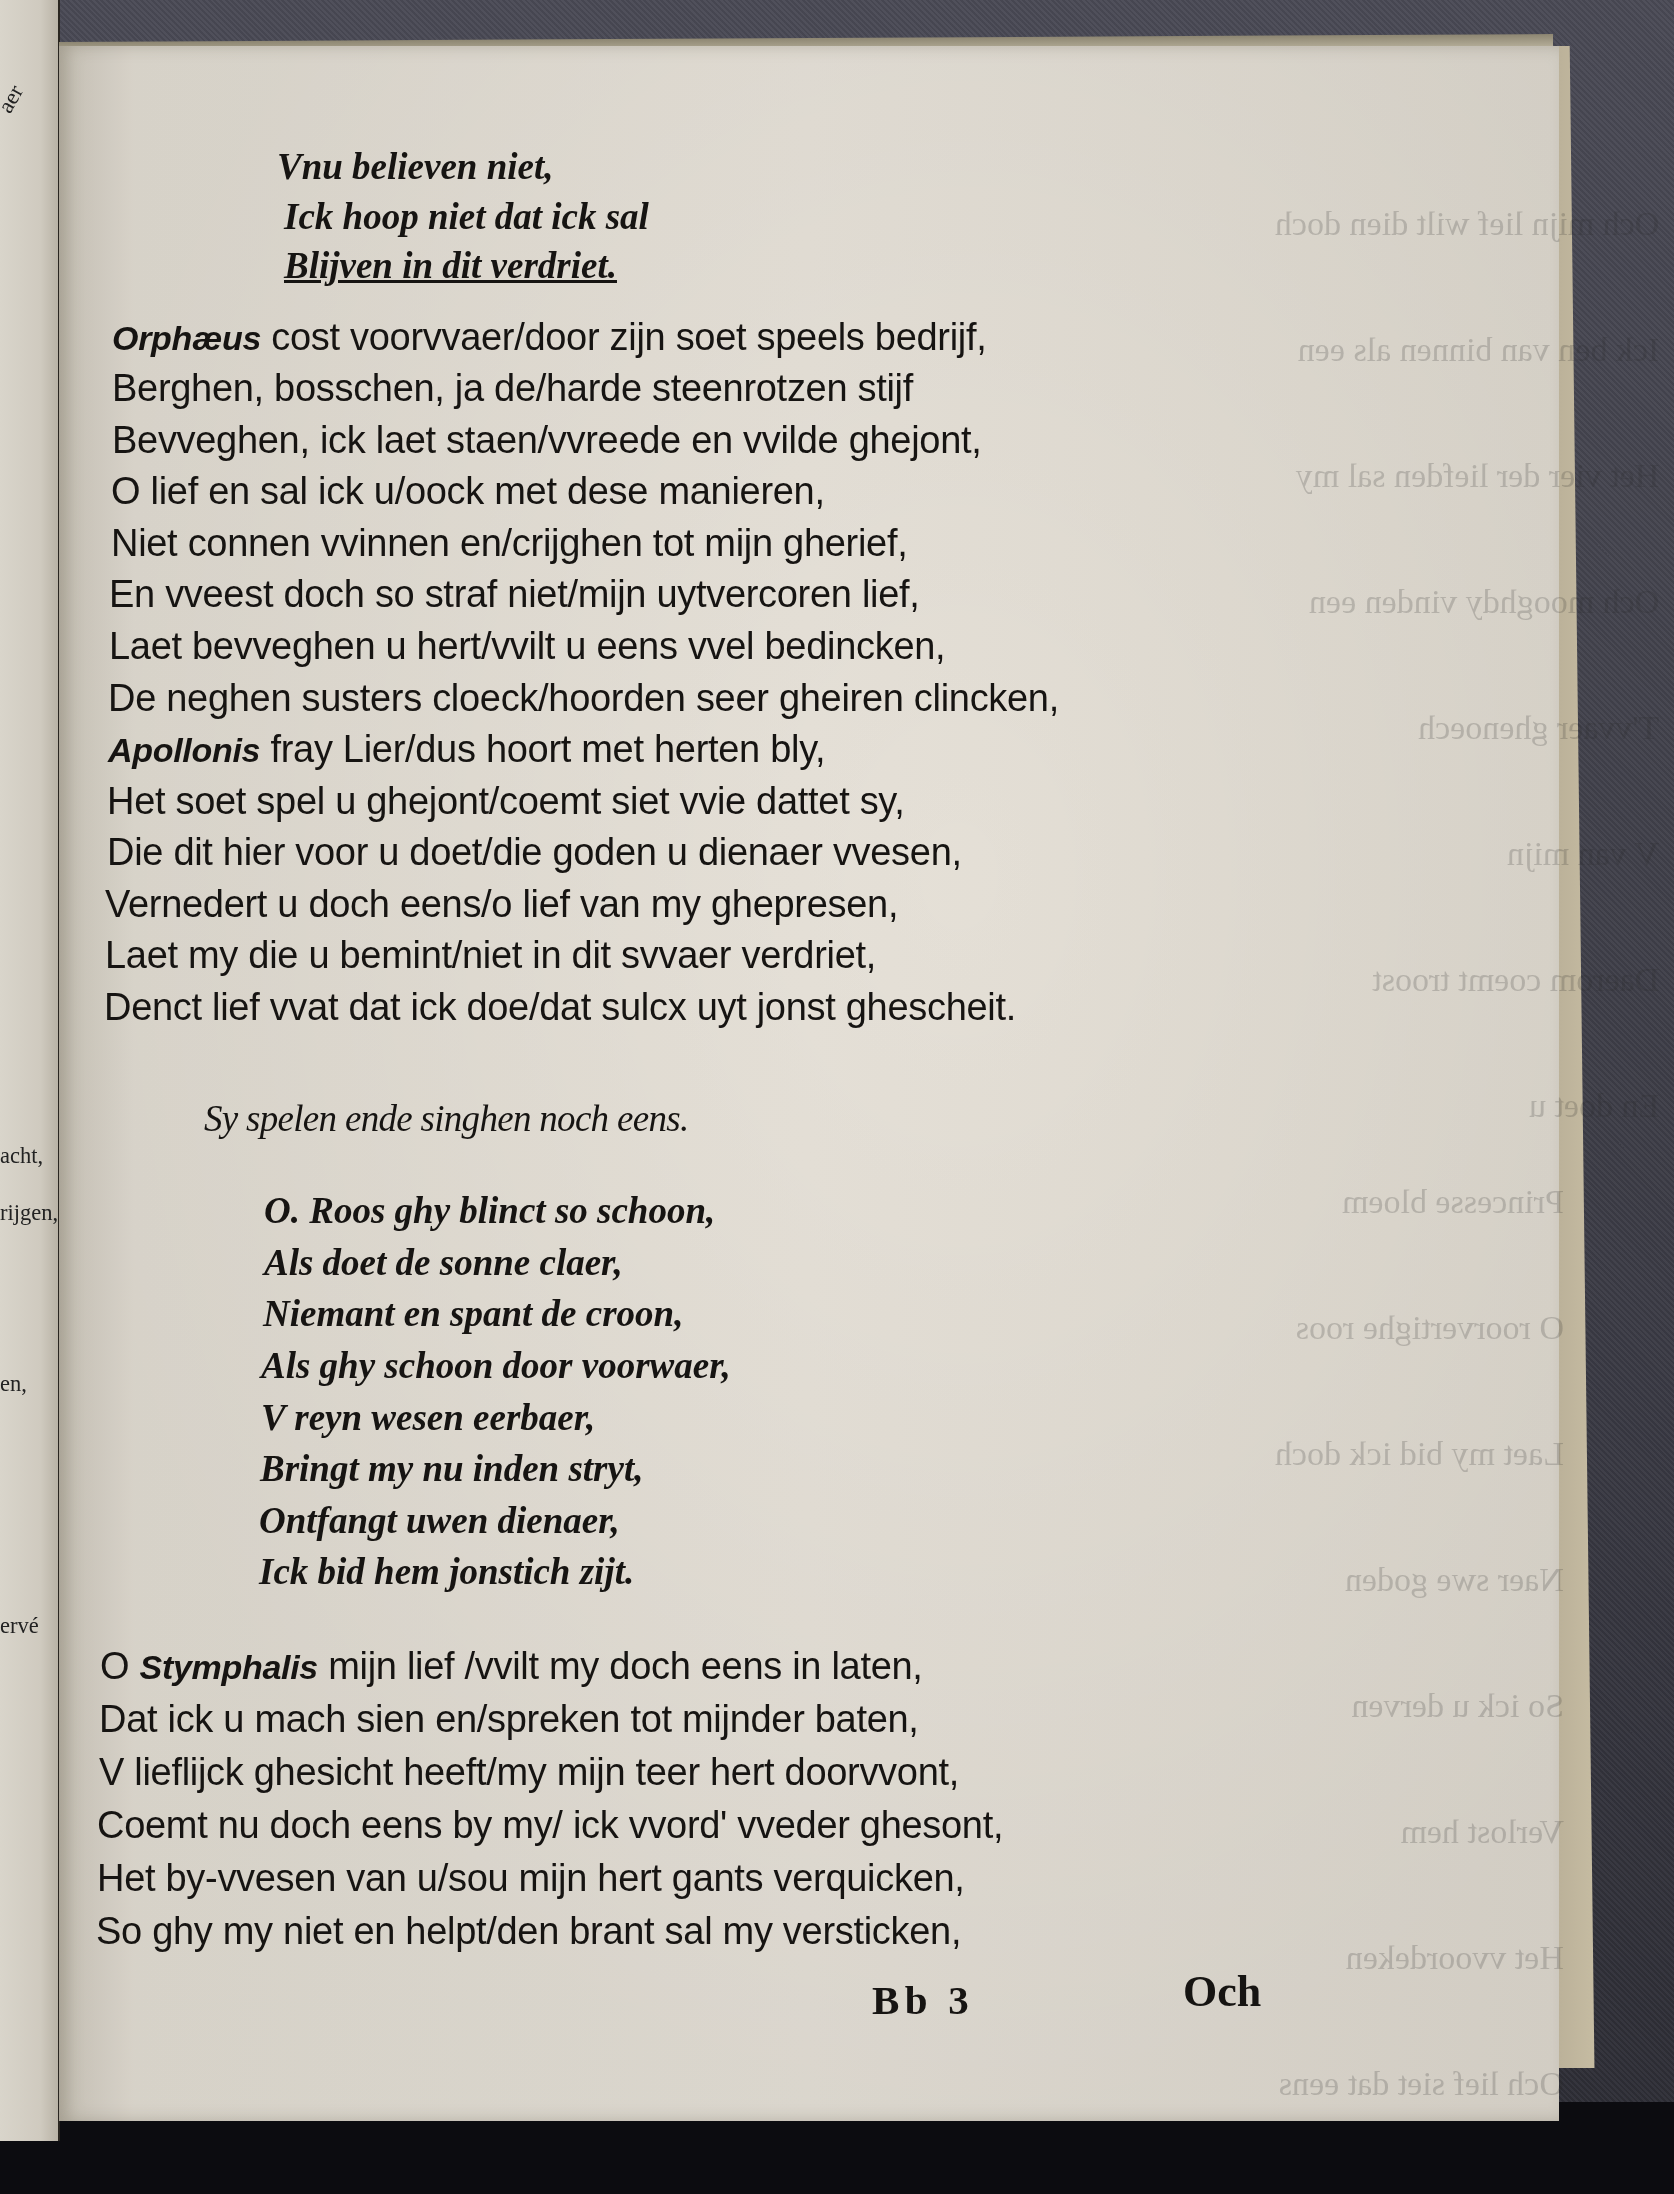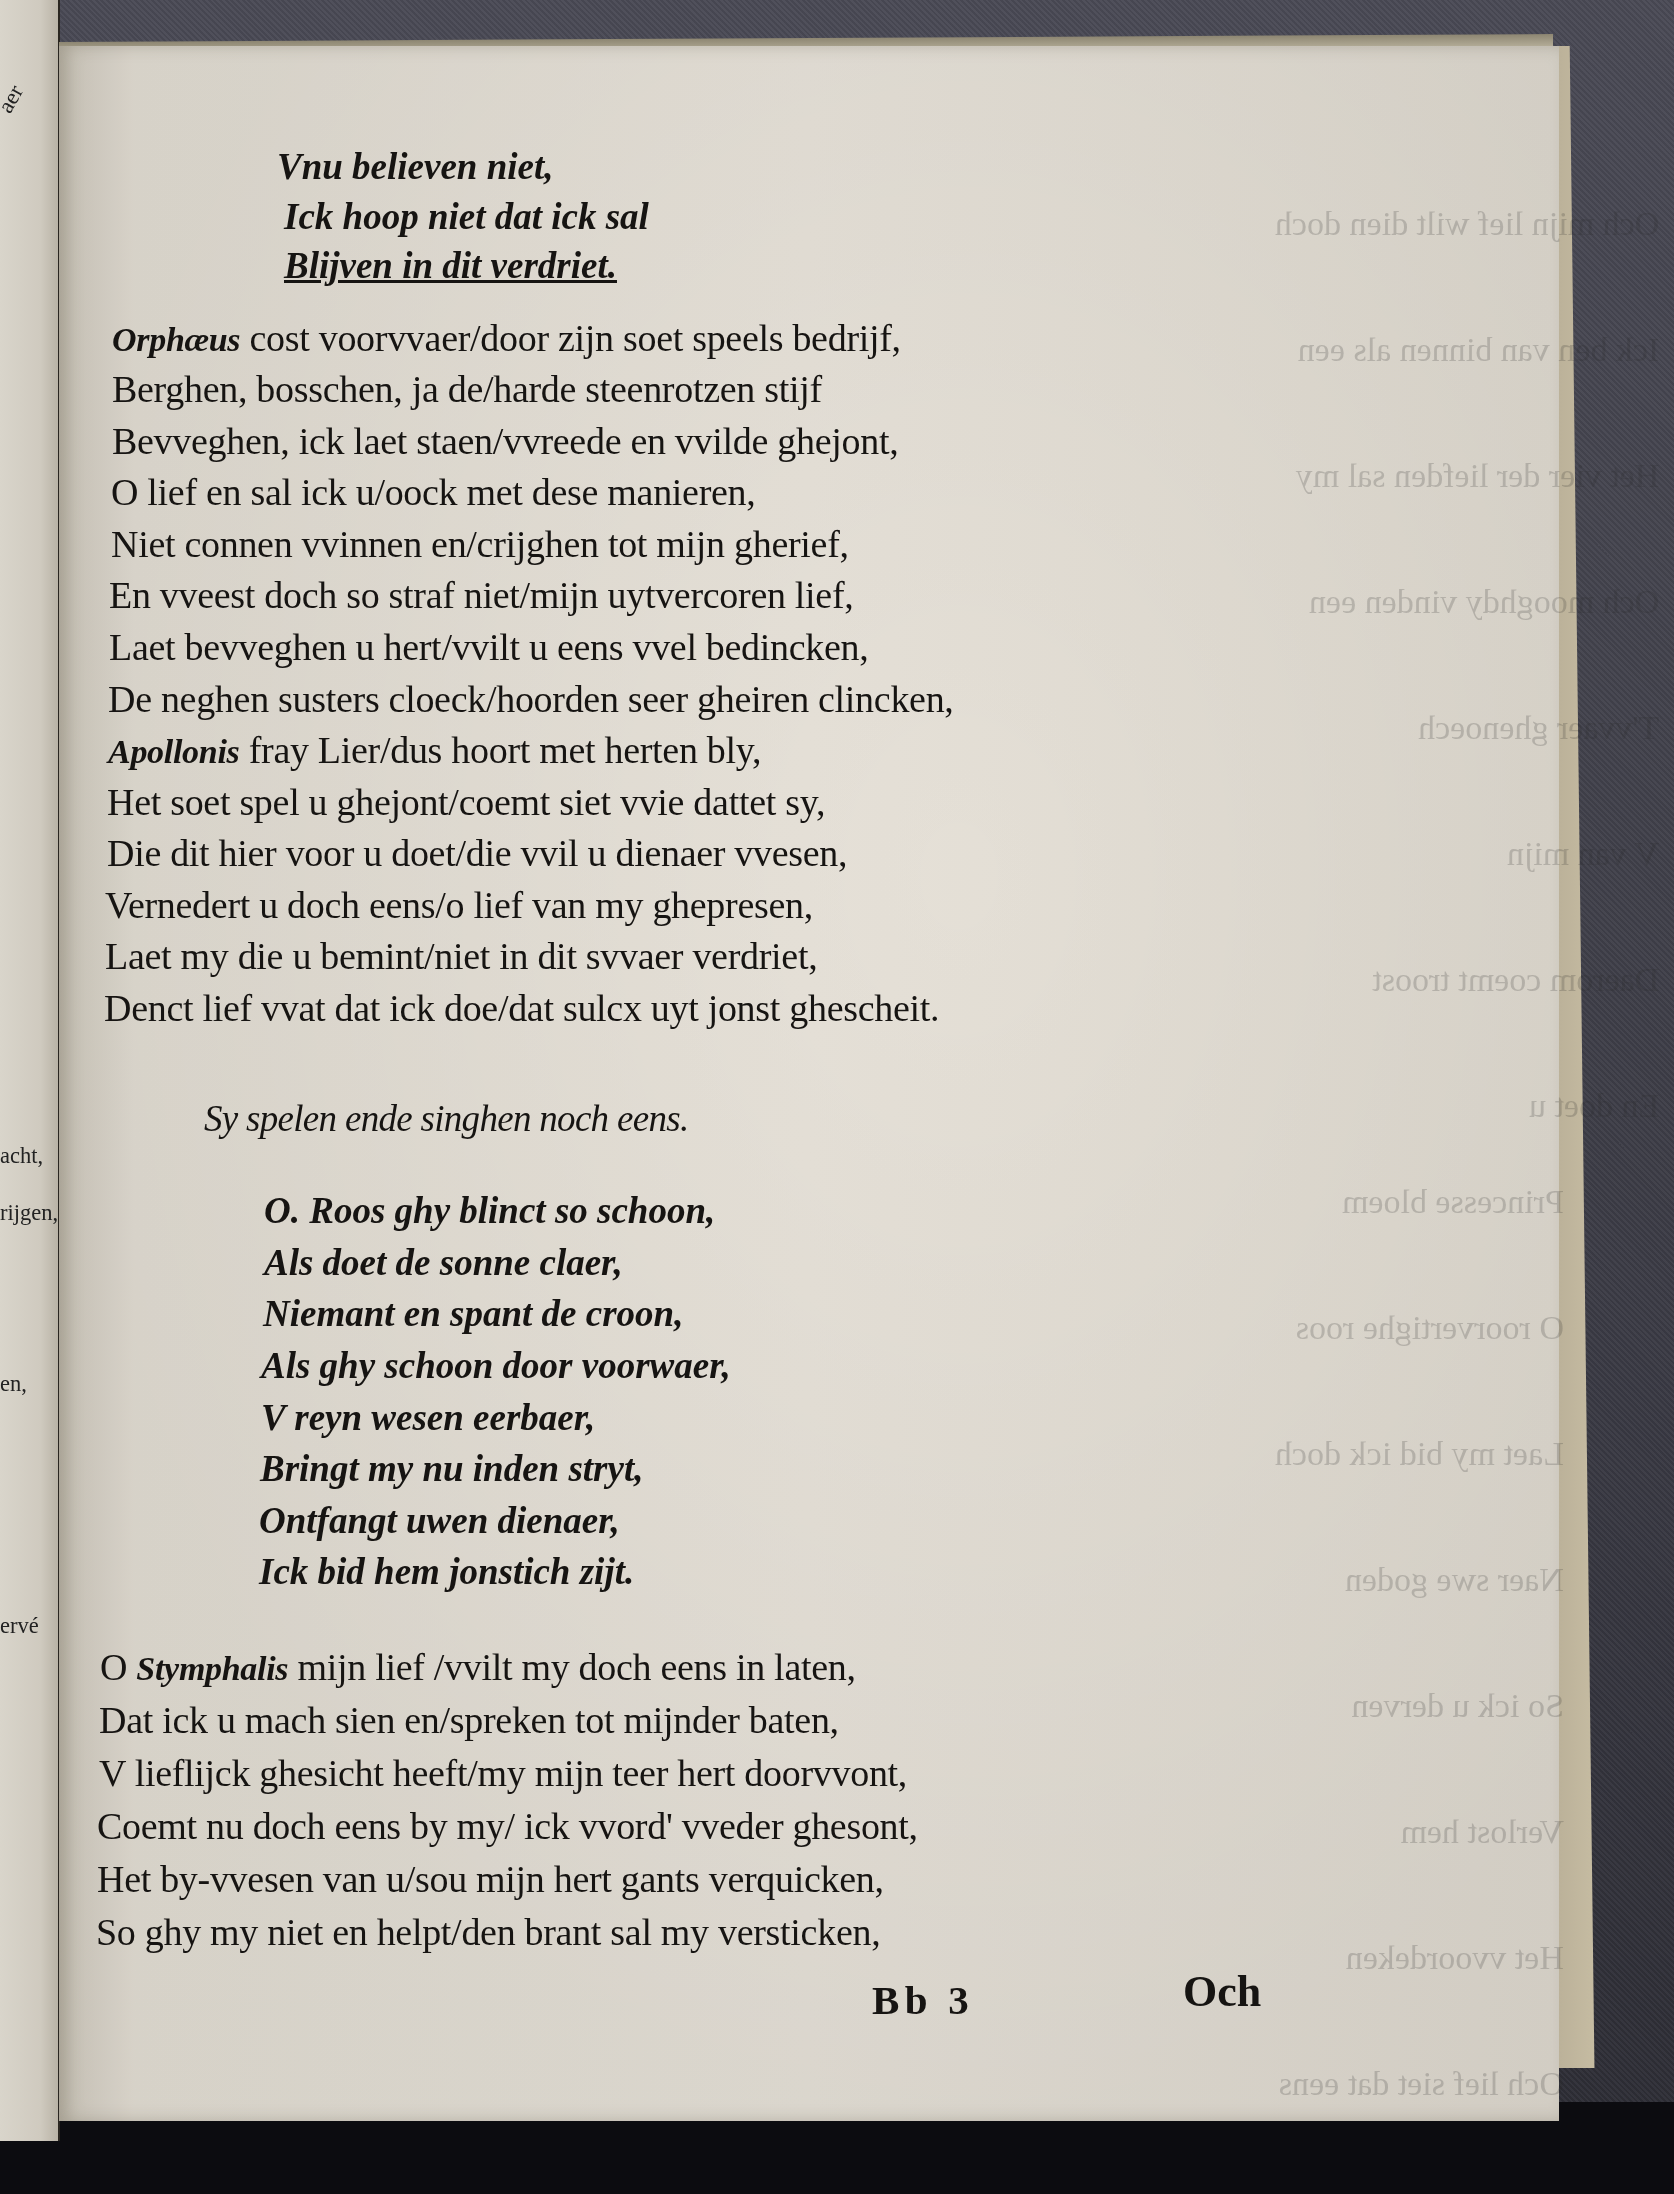--- a/index.html
+++ b/index.html
@@ -48,21 +48,21 @@
   .ghost {
     position: absolute; left: 1216px; top: 73px;
     color: rgba(40,40,40,0.20); font-size: 34px; line-height: 42px;
     transform: scaleX(-1); white-space: pre; pointer-events: none;
   }
   .ghost.lower { top: 1051px; }
   .ghost .gl { display: block; }
   .line {
     position: absolute; white-space: nowrap; color: #161412;
   }
-  .roman { font-family: Liberation Serif, serif; font-size: 38px; letter-spacing: -0.3px; }
+  .roman { font-family: Liberation Sans, sans-serif; font-size: 38px; letter-spacing: -0.3px; }
   .italic { font-family: "Liberation Serif", serif; font-style: italic; font-weight: bold; font-size: 37px; }
   .heading { font-family: "Liberation Serif", serif; font-style: italic; font-size: 37px; letter-spacing: -0.7px; }
   .em { font-style: italic; font-weight: bold; font-size: 34px; }
   .footer-sig { position: absolute; font-family: "Liberation Serif", serif; font-weight: bold; font-size: 41px; color: #161412; letter-spacing: 5.3px; }
   .footer-catch { position: absolute; font-family: "Liberation Serif", serif; font-weight: bold; font-size: 44px; color: #161412; }
 </style>
 </head>
 <body>
 
 <div class="cloth"></div>
@@ -115,21 +115,21 @@
   <div class="line roman" style="left:53px;top:270px;"><span class="em">Orphæus</span><span> cost voorvvaer/door zijn soet speels bedrijf,</span></div>
   <div class="line roman" style="left:53px;top:321px;">Berghen, bosschen, ja de/harde steenrotzen stijf</div>
   <div class="line roman" style="left:53px;top:373px;">Bevveghen, ick laet staen/vvreede en vvilde ghejont,</div>
   <div class="line roman" style="left:52px;top:424px;">O lief en sal ick u/oock met dese manieren,</div>
   <div class="line roman" style="left:52px;top:476px;">Niet connen vvinnen en/crijghen tot mijn gherief,</div>
   <div class="line roman" style="left:50px;top:527px;">En vveest doch so straf niet/mijn uytvercoren lief,</div>
   <div class="line roman" style="left:50px;top:579px;">Laet bevveghen u hert/vvilt u eens vvel bedincken,</div>
   <div class="line roman" style="left:49px;top:631px;">De neghen susters cloeck/hoorden seer gheiren clincken,</div>
   <div class="line roman" style="left:49px;top:682px;"><span class="em">Apollonis</span><span> fray Lier/dus hoort met herten bly,</span></div>
   <div class="line roman" style="left:48px;top:734px;">Het soet spel u ghejont/coemt siet vvie dattet sy,</div>
-  <div class="line roman" style="left:48px;top:785px;">Die dit hier voor u doet/die vvil u dienaer vvesen,</div>
+  <div class="line roman" style="left:48px;top:785px;">Die dit hier voor u doet/die goden u dienaer vvesen,</div>
   <div class="line roman" style="left:46px;top:837px;">Vernedert u doch eens/o lief van my ghepresen,</div>
   <div class="line roman" style="left:46px;top:888px;">Laet my die u bemint/niet in dit svvaer verdriet,</div>
   <div class="line roman" style="left:45px;top:940px;">Denct lief vvat dat ick doe/dat sulcx uyt jonst ghescheit.</div>
 
   <div class="line heading" style="left:145px;top:1051px;">Sy spelen ende singhen noch eens.</div>
 
   <div class="line italic" style="left:205px;top:1143px;">O. Roos ghy blinct so schoon,</div>
   <div class="line italic" style="left:205px;top:1195px;">Als doet de sonne claer,</div>
   <div class="line italic" style="left:204px;top:1246px;">Niemant en spant de croon,</div>
   <div class="line italic" style="left:202px;top:1298px;">Als ghy schoon door voorwaer,</div>

